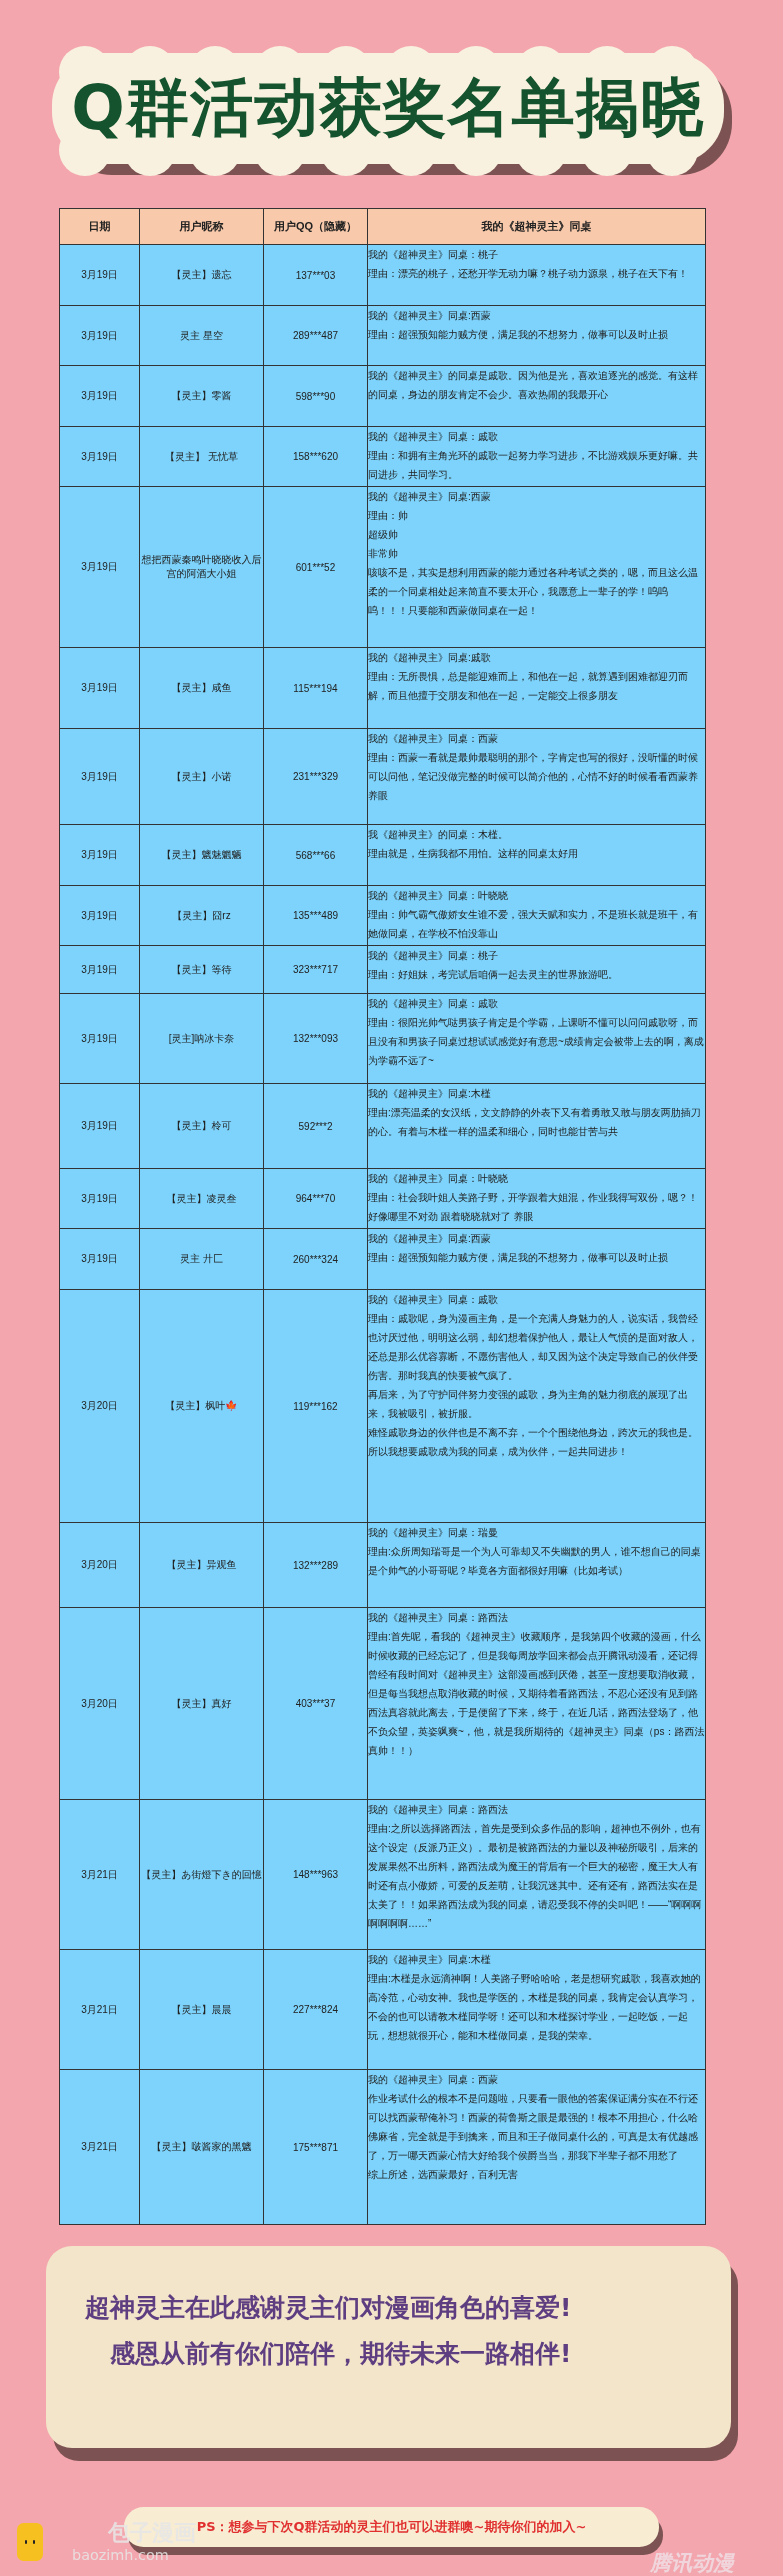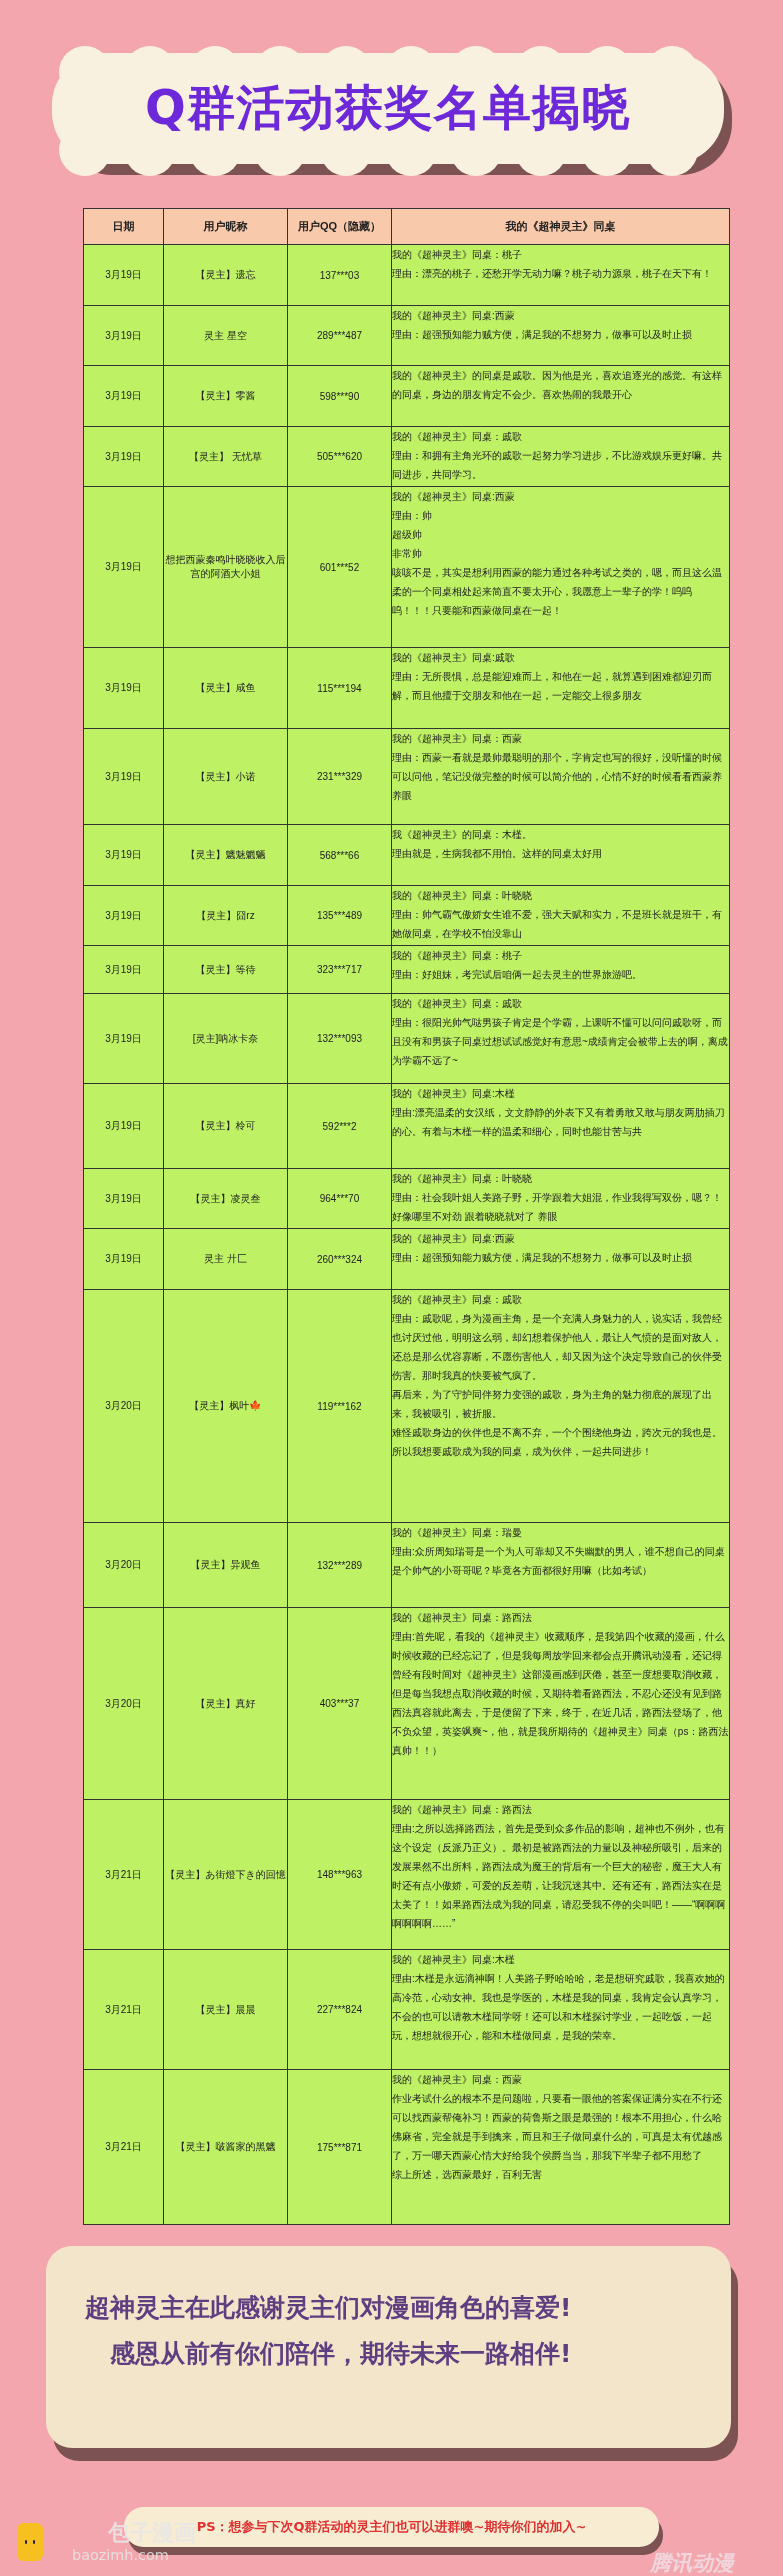--- a/index.html
+++ b/index.html
@@ -1,22 +1,22 @@
 <!DOCTYPE html>
 <html style="font-size:10.4px"><head>
 <meta charset="utf-8">
 <style>
   html,body{margin:0;padding:0;}
   body{width:783px;height:2576px;background:#f4a6ae;position:relative;overflow:hidden;font-family:"DejaVu Sans","Liberation Sans",sans-serif;}
   .title-wrap{position:absolute;left:52px;top:46px;width:679px;height:131px;}
   .title-shadow{position:absolute;left:7.8px;top:18.3px;width:672px;height:111px;background:#7d5252;border-radius:52px;}
   .title-body{position:absolute;left:0;top:6.5px;width:672px;height:111px;background:#f9f1df;border-radius:52px;}
   .title-scallop{position:absolute;top:0;width:52px;height:52px;border-radius:50%;background:#f9f1df;}
-  .title-text{position:absolute;left:0;top:0;width:672px;height:124px;display:flex;align-items:center;justify-content:center;font-family:"DejaVu Sans",sans-serif;font-weight:bold;font-size:48px;color:#6d28d9;letter-spacing:1.3px;}
-  table.winners{position:absolute;left:83px;top:208px;width:646px;border-collapse:collapse;background:#bef264;table-layout:fixed;}
+  .title-text{position:absolute;left:0;top:0;width:672px;height:124px;display:flex;align-items:center;justify-content:center;font-family:"DejaVu Sans",sans-serif;font-weight:bold;font-size:63px;color:#14532d;letter-spacing:1.3px;}
+  table.winners{position:absolute;left:59px;top:208px;width:646px;border-collapse:collapse;background:#7dd3fc;table-layout:fixed;}
   table.winners td, table.winners th{border:1.3px solid #333;font-family:"Liberation Sans","DejaVu Sans",sans-serif;font-size:10px;color:#222;padding:0;}
   table.winners th{background:#f8c9aa;height:35px;font-weight:bold;font-size:11px;}
   th.reason-h{color:#e01818;}
   td.c{text-align:center;vertical-align:middle;}
   td.r{text-align:left;vertical-align:top;padding:1.3px 2.6px 1.3px 2.6px;line-height:19px;white-space:pre-wrap;}
   .panel{position:absolute;left:46px;top:2246px;width:692px;height:209px;}
   .panel-shadow{position:absolute;left:6.5px;top:13px;width:685px;height:202px;background:#7d5252;border-radius:26px;}
   .panel-body{position:absolute;left:0;top:0;width:685px;height:202px;background:#f3e5c9;border-radius:26px;}
   .panel-lines{position:absolute;left:39px;top:39px;text-align:right;}
   .panel-line{font-family:"DejaVu Sans",sans-serif;font-weight:bold;font-size:25px;color:#5e3d80;height:46px;line-height:46px;white-space:nowrap;}
@@ -93,21 +93,21 @@
       </tr>
       <tr style="height: 61px;">
         <td class="c">3月19日</td>
         <td class="c">【灵主】零酱</td>
         <td class="c">598***90</td>
         <td class="r">我的《超神灵主》的同桌是戚歌。因为他是光，喜欢追逐光的感觉。有这样的同桌，身边的朋友肯定不会少。喜欢热闹的我最开心</td>
       </tr>
       <tr style="height: 60px;">
         <td class="c">3月19日</td>
         <td class="c">【灵主】  无忧草</td>
-        <td class="c">505***620</td>
+        <td class="c">158***620</td>
         <td class="r">我的《超神灵主》同桌：戚歌
 理由：和拥有主角光环的戚歌一起努力学习进步，不比游戏娱乐更好嘛。共同进步，共同学习。</td>
       </tr>
       <tr style="height: 161px;">
         <td class="c">3月19日</td>
         <td class="c">想把西蒙秦鸣叶晓晓收入后宫的阿酒大小姐</td>
         <td class="c">601***52</td>
         <td class="r">我的《超神灵主》同桌:西蒙
 理由：帅
 超级帅

